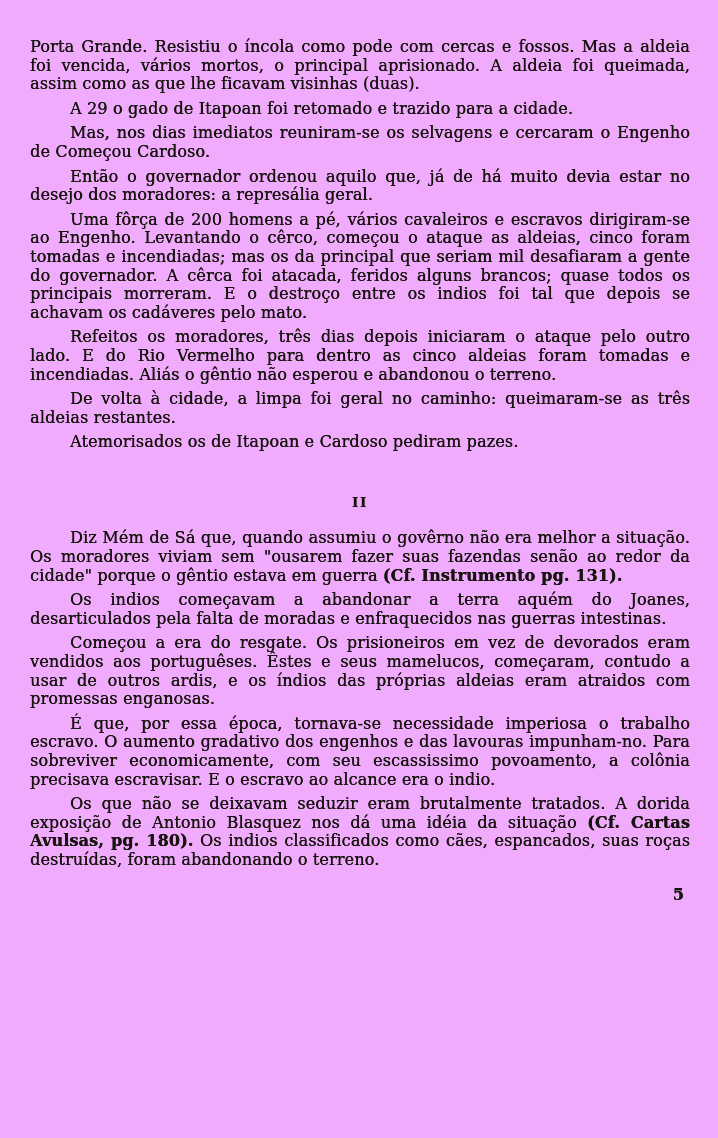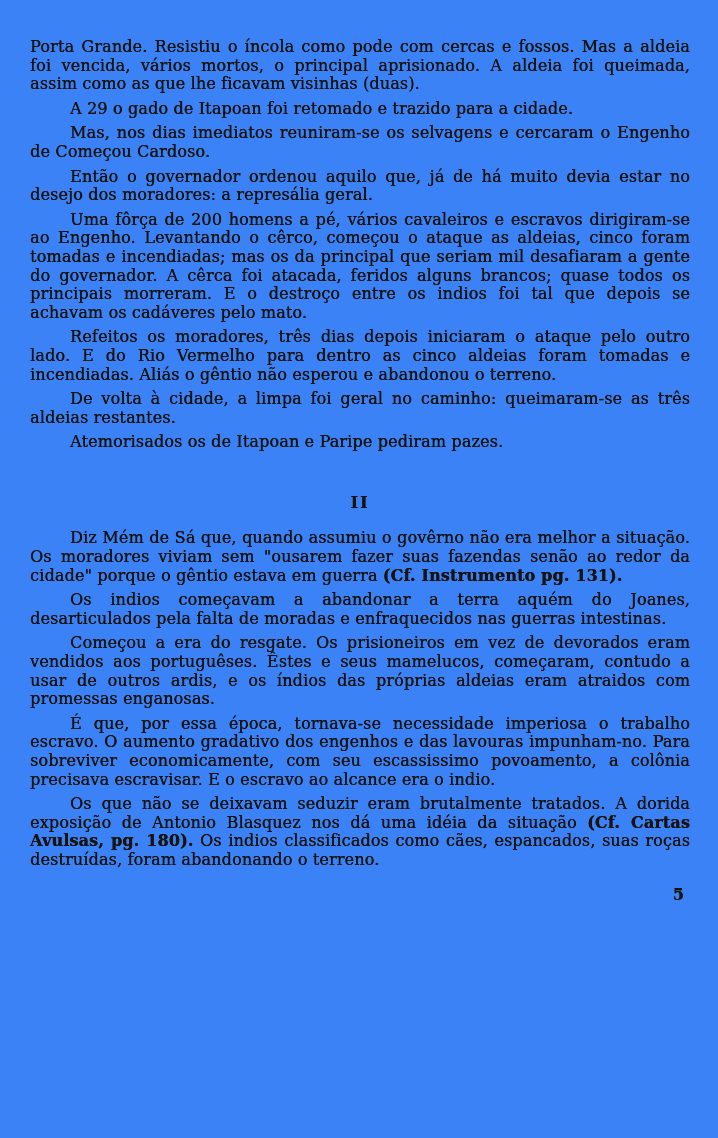--- a/index.html
+++ b/index.html
@@ -10,21 +10,21 @@
   body {
     width: 718px;
     height: 1138px;
     overflow: hidden;
   }
   .page {
     box-sizing: border-box;
     width: 718px;
     height: 1138px;
     padding: 38px 28px 0 30px;
-    background: #3b82f6;
+    background: #f0abfc;
     color: #17130e;
     font-family: "DejaVu Serif", "Liberation Serif", serif;
     font-size: 16px;
     line-height: 18.6px;
     letter-spacing: 0.15px;
     text-shadow: 0.3px 0 0 currentColor;
   }
   .para {
     margin: 0 0 6px 0;
     text-align: justify;
@@ -32,21 +32,21 @@
   }
   .para.no-indent {
     text-indent: 0;
   }
   .citation {
     font-weight: 700;
   }
   .section-heading {
     margin: 42px 0 17px 0;
     text-align: center;
-    font-size: 16px;
+    font-size: 13px;
     font-weight: 700;
     letter-spacing: 2px;
     line-height: 18.6px;
   }
   .page-number {
     margin: 16px 6px 0 0;
     text-align: right;
     font-weight: 700;
     font-size: 16px;
   }
@@ -63,21 +63,21 @@
   <p class="para">Mas, nos dias imediatos reuniram-se os selvagens e cercaram o Engenho de Começou Cardoso.</p>
 
   <p class="para">Então o governador ordenou aquilo que, já de há muito devia estar no desejo dos moradores: a represália geral.</p>
 
   <p class="para">Uma fôrça de 200 homens a pé, vários cavaleiros e escravos dirigiram-se ao Engenho. Levantando o cêrco, começou o ataque as aldeias, cinco foram tomadas e incendiadas; mas os da principal que seriam mil desafiaram a gente do governador. A cêrca foi atacada, feridos alguns brancos; quase todos os principais morreram. E o destroço entre os indios foi tal que depois se achavam os cadáveres pelo mato.</p>
 
   <p class="para">Refeitos os moradores, três dias depois iniciaram o ataque pelo outro lado. E do Rio Vermelho para dentro as cinco aldeias foram tomadas e incendiadas. Aliás o gêntio não esperou e abandonou o terreno.</p>
 
   <p class="para">De volta à cidade, a limpa foi geral no caminho: queimaram-se as três aldeias restantes.</p>
 
-  <p class="para">Atemorisados os de Itapoan e Paripe pediram pazes.</p>
+  <p class="para">Atemorisados os de Itapoan e Cardoso pediram pazes.</p>
 
   <h2 class="section-heading">II</h2>
 
   <p class="para">
     <span>Diz Mém de Sá que, quando assumiu o govêrno não era melhor a situação. Os moradores viviam sem "ousarem fazer suas fazendas senão ao redor da cidade" porque o gêntio estava em guerra </span><span class="citation">(Cf. Instrumento pg. 131).</span>
   </p>
 
 
   <p class="para">Os indios começavam a abandonar a terra aquém do Joanes, desarticulados pela falta de moradas e enfraquecidos nas guerras intestinas.</p>
 

